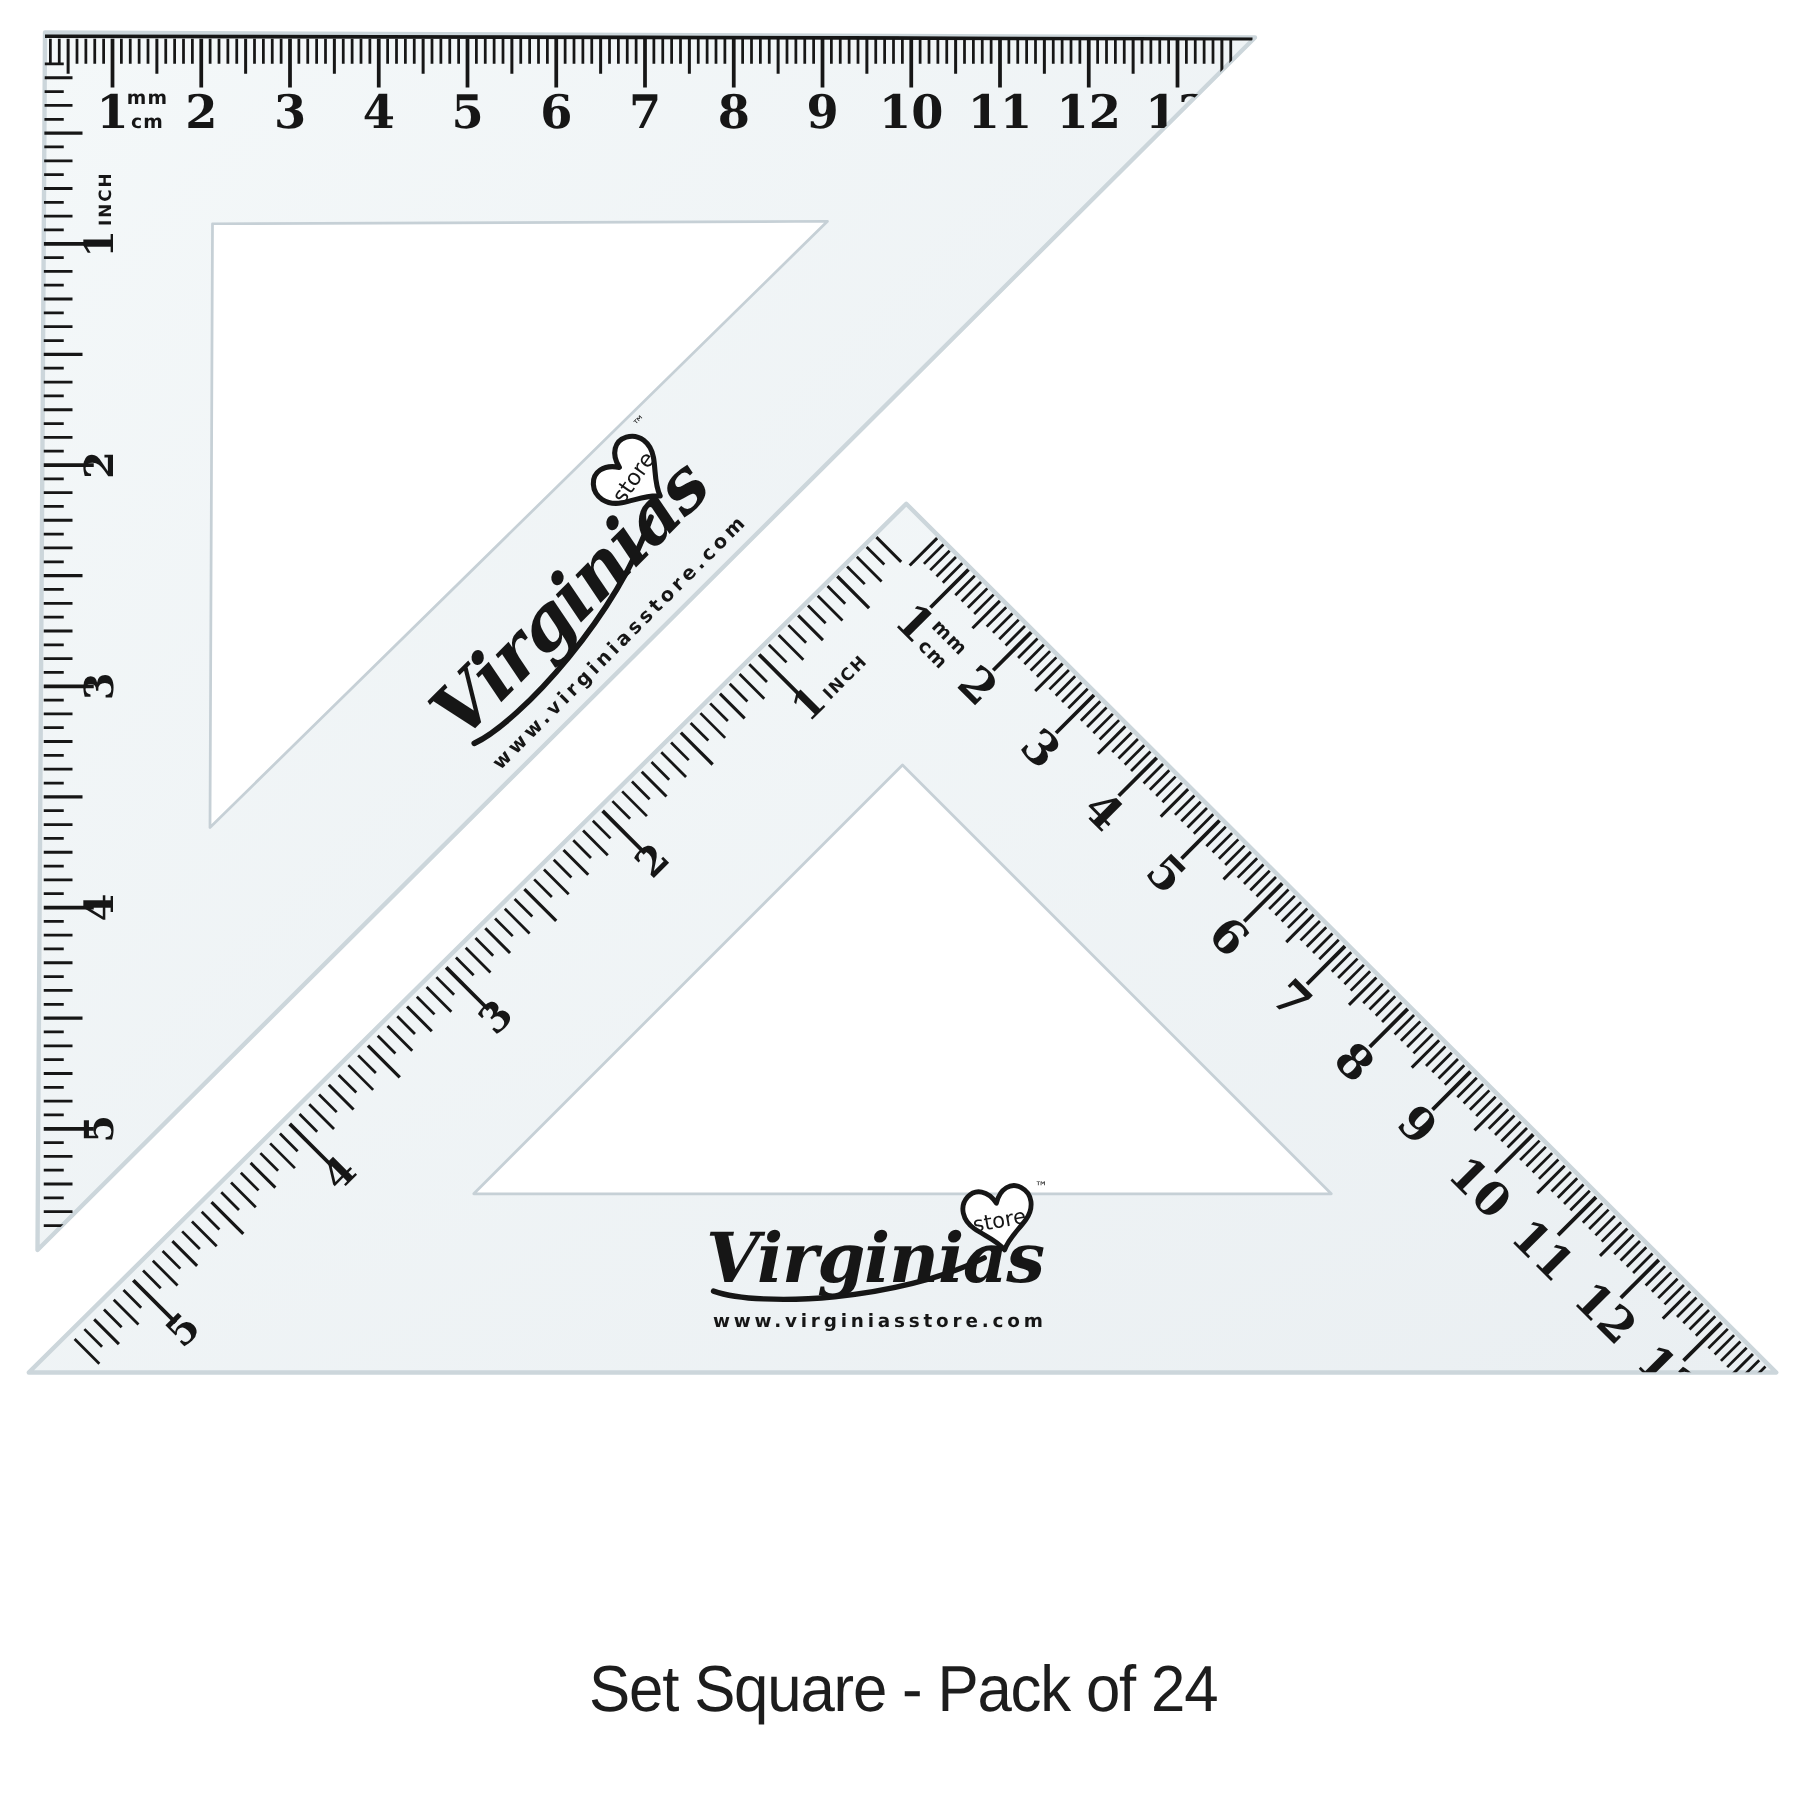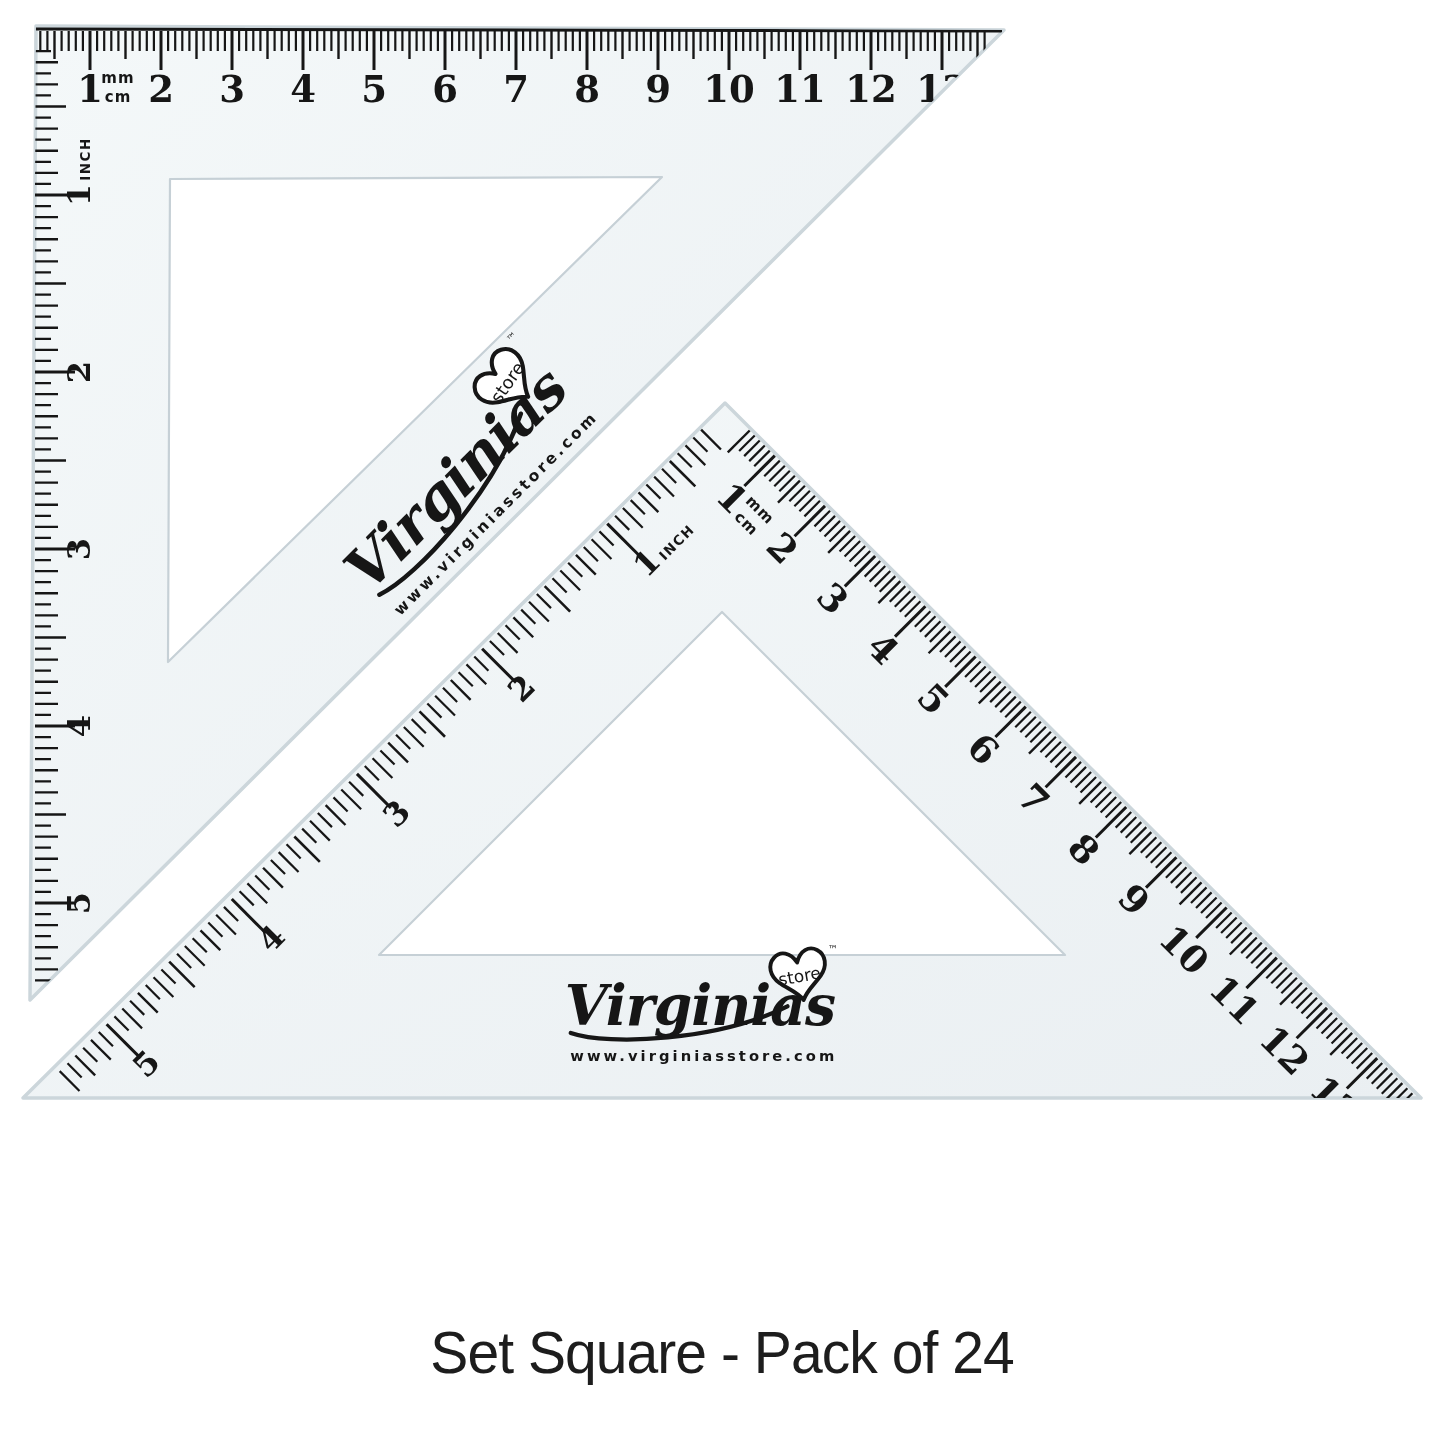--- a/index.html
+++ b/index.html
@@ -9,21 +9,21 @@
     background:#ffffff;
     overflow:hidden;
     font-family:"Liberation Sans", sans-serif;
   }
   .stage svg{position:absolute;left:0;top:0;}
   .caption{
     position:absolute;
     left:0; right:0; top:1294px; height:116px;
     display:flex; align-items:center; justify-content:center;
     color:#1d1d1d;
-    font-size:60px;
+    font-size:52px;
     font-weight:400;
     letter-spacing:-1px;
     white-space:nowrap;
   }
   .caption span{display:inline-block; transform:scaleX(.95);}
 </style>
 </head>
 <body>
 
 <div class="stage">

